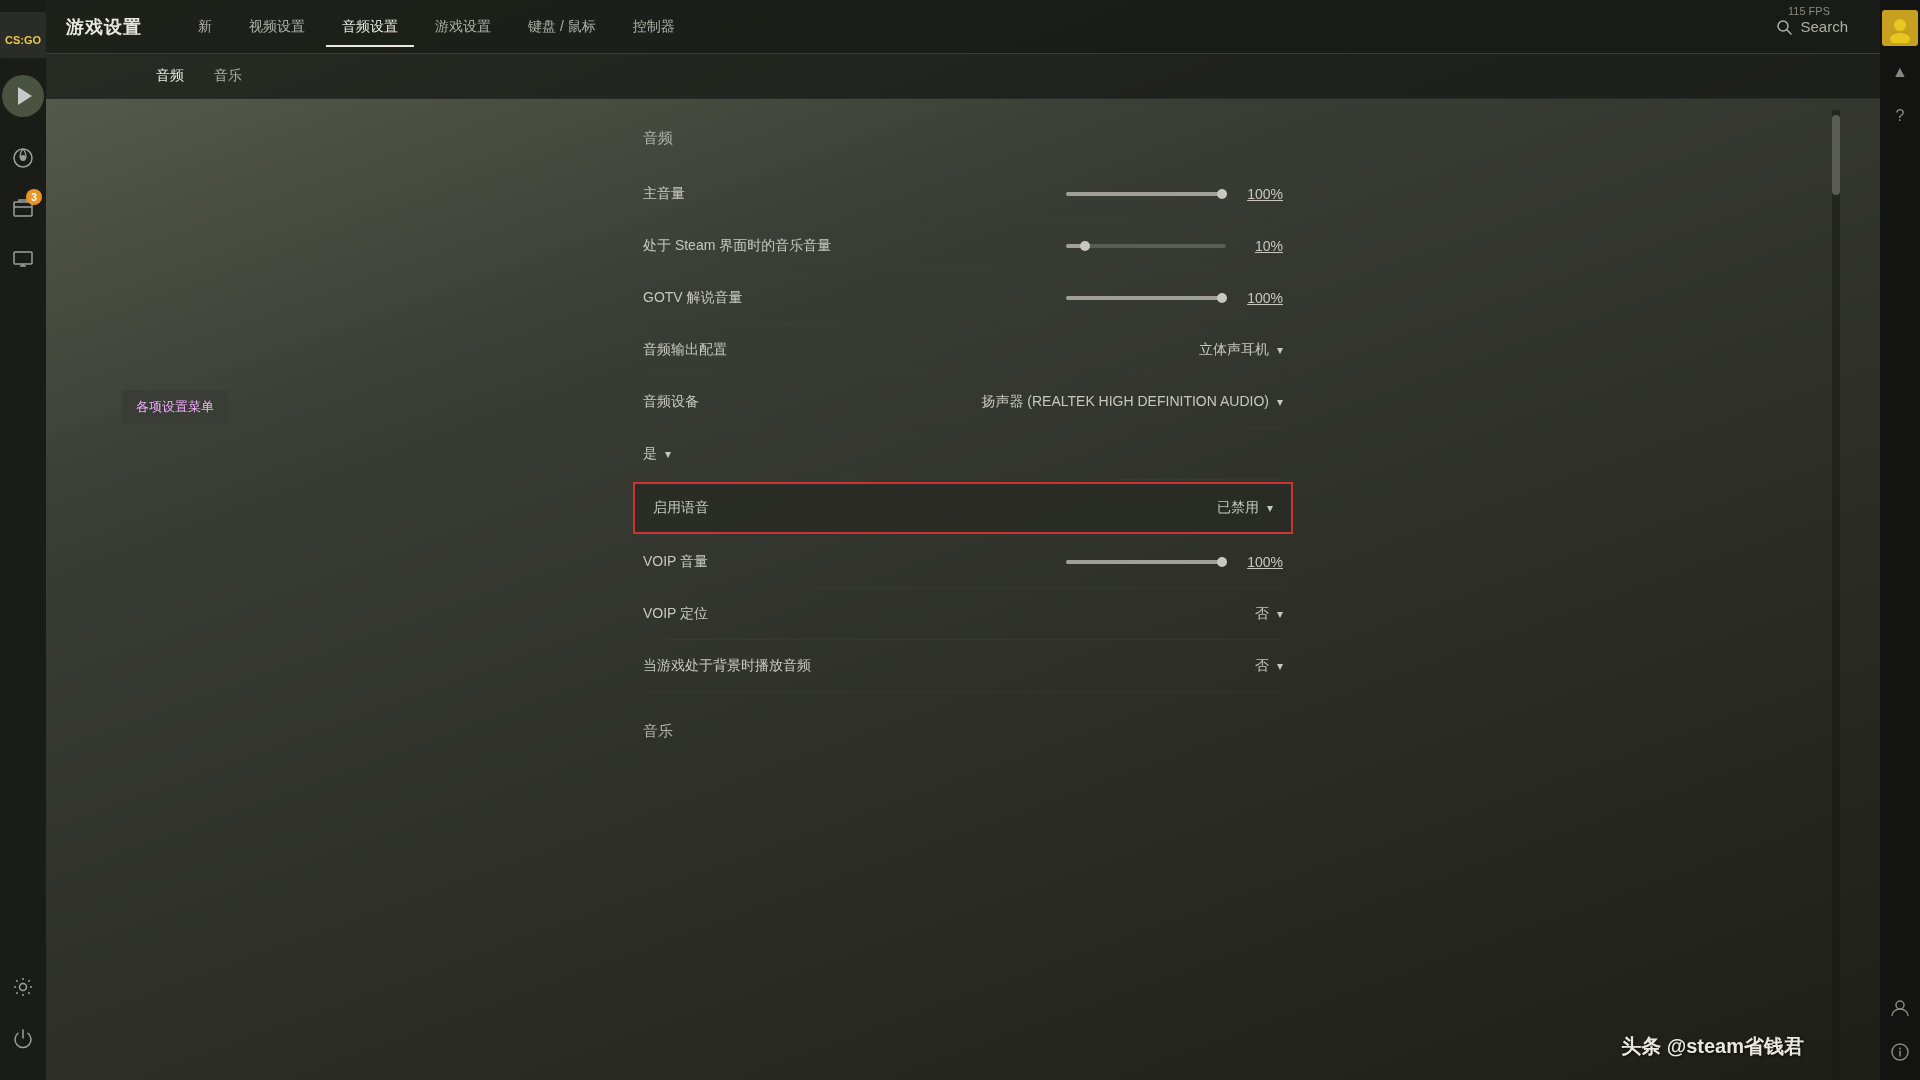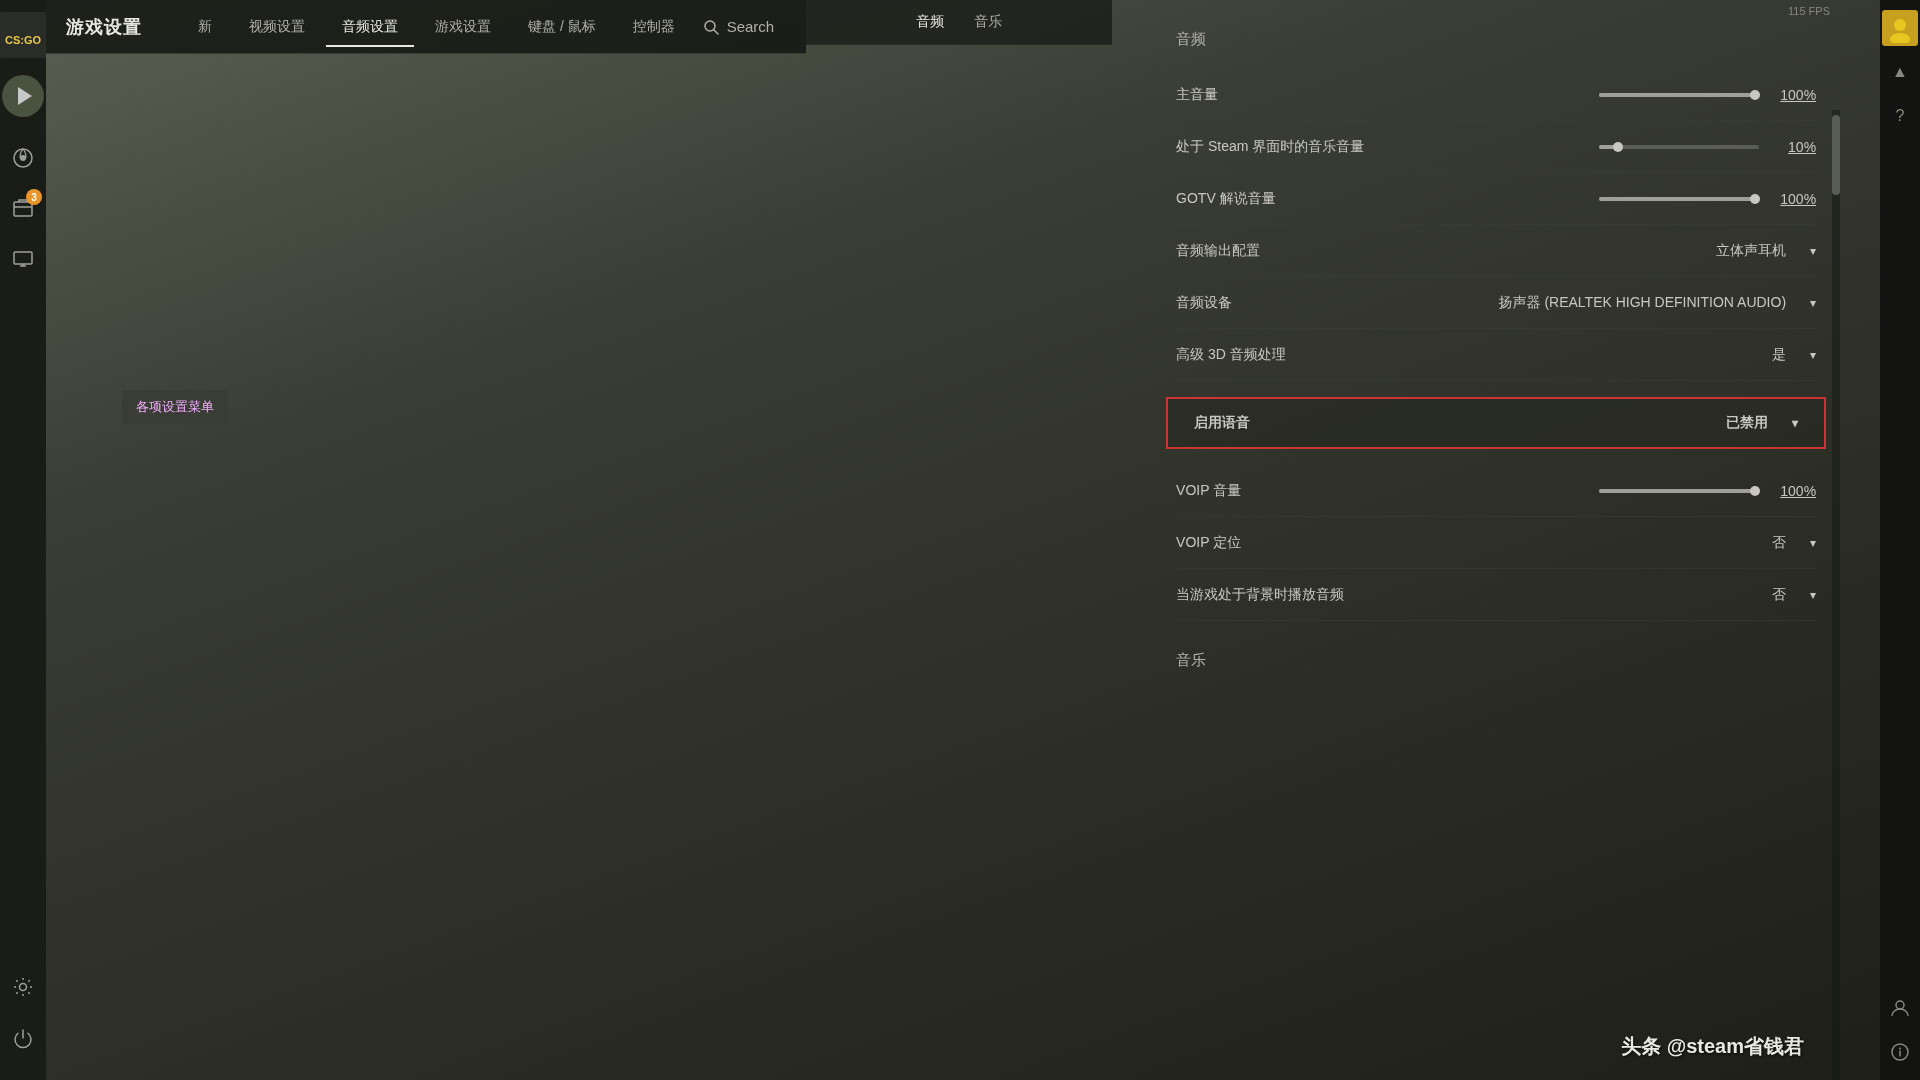--- a/index.html
+++ b/index.html
@@ -130,20 +130,21 @@
       border: none;
       cursor: pointer;
       white-space: nowrap;
       z-index: 5;
     }
 
     
     .main-content {
       flex: 1;
       display: flex;
+      flex-direction: column;
       position: relative;
       background: linear-gradient(160deg, #5a6050 0%, #3a3d35 30%, #2e3028 60%, #1e2018 100%);
     }
 
     
     .header {
       height: 54px;
       background: rgba(20, 22, 18, 0.85);
       display: flex;
       align-items: center;
@@ -242,35 +243,34 @@
       display: flex;
       align-items: center;
       padding: 12px 0;
       border-bottom: 1px solid rgba(60, 65, 55, 0.4);
       min-height: 52px;
     }
 
     .setting-row.highlighted {
       border: 2px solid #cc3333;
       background: rgba(40, 42, 35, 0.8);
-      padding: 12px 26px;
-      margin: 16px -10px;
-      font-weight: bold;
+      padding: 12px 18px;
+      margin: 2px -10px;
     }
 
     .setting-label {
       color: #c8c8c0;
       font-size: 14px;
       flex: 1;
     }
 
     .setting-value {
       display: flex;
       align-items: center;
-      gap: 24px;
+      gap: 8px;
       color: #c8c8c0;
       font-size: 14px;
     }
 
     .slider-container {
       display: flex;
       align-items: center;
       gap: 12px;
       text-decoration: underline;
     }
@@ -532,21 +532,20 @@
 
       <div class="setting-row">
         <span class="setting-label">音频设备</span>
         <div class="setting-value">
           <span class="dropdown-value">扬声器 (REALTEK HIGH DEFINITION AUDIO)</span>
           <span class="chevron-down">▾</span>
         </div>
       </div>
 
       <div class="setting-row">
-        <span class="setting-label">高级 3D 音频处理</span>
         <div class="setting-value">
           <span class="dropdown-value">是</span>
           <span class="chevron-down">▾</span>
         </div>
       </div>
 
       <div class="setting-row highlighted">
         <span class="setting-label">启用语音</span>
         <div class="setting-value">
           <span class="dropdown-value">已禁用</span>

